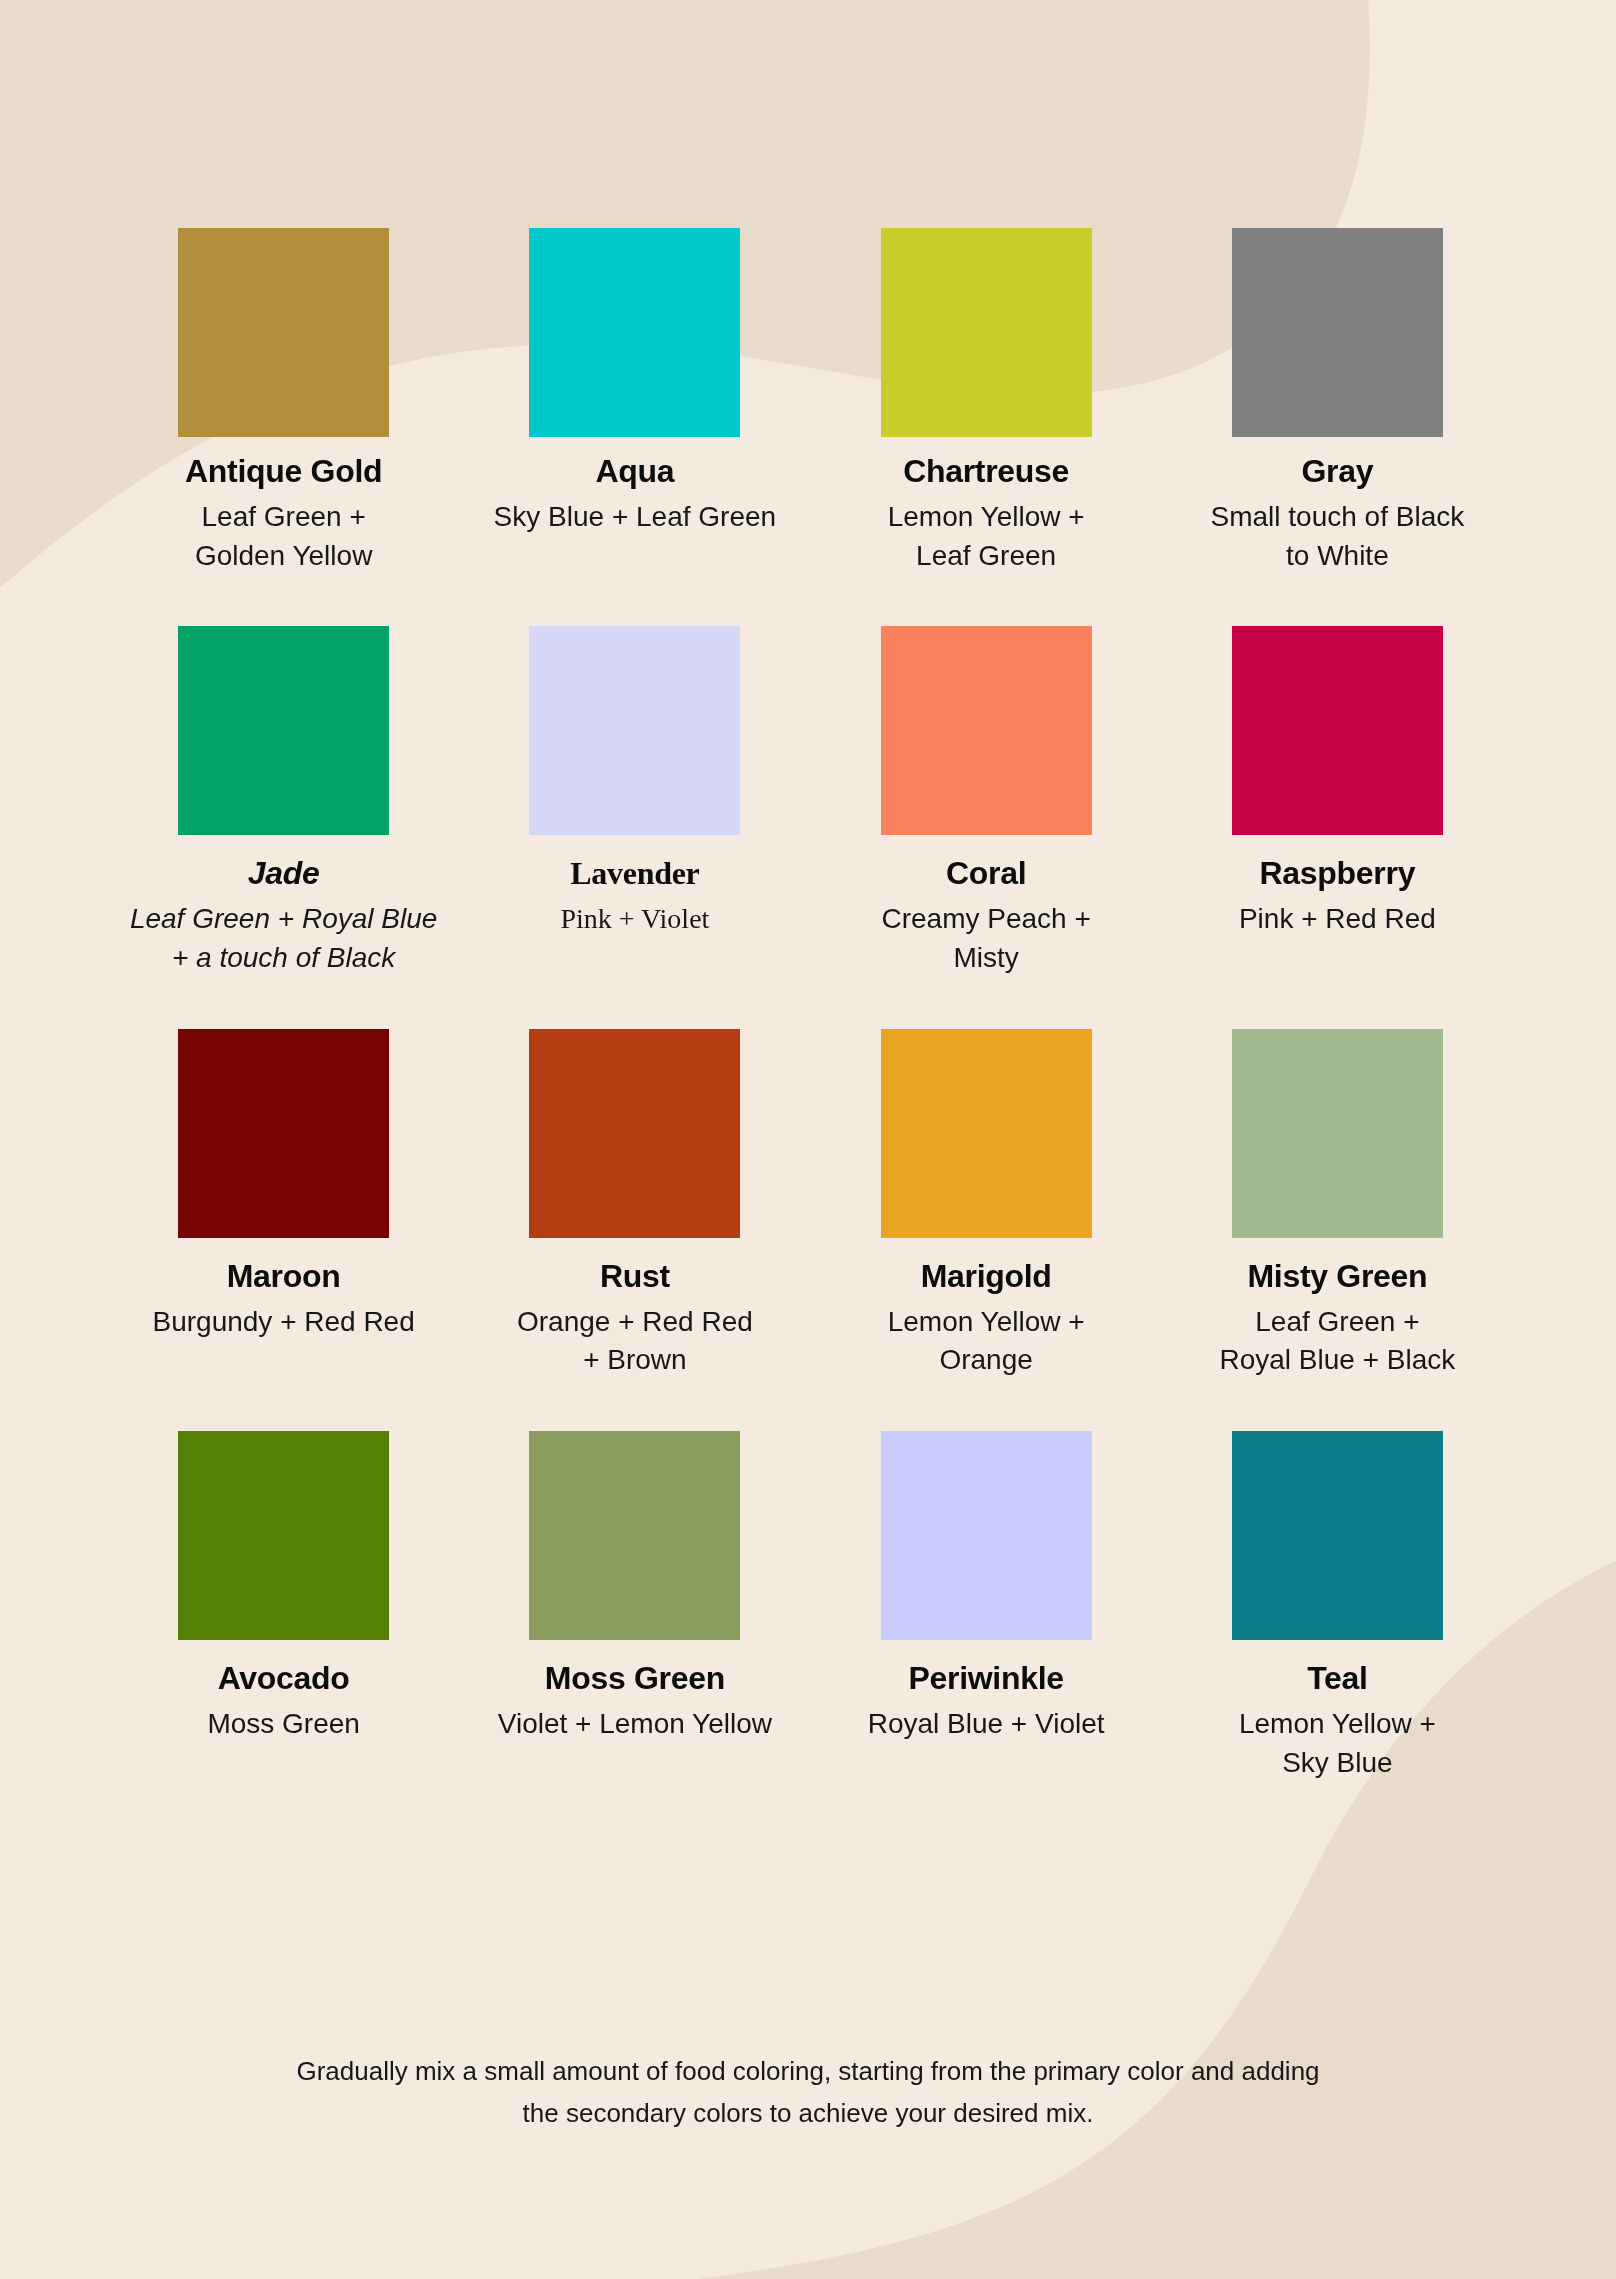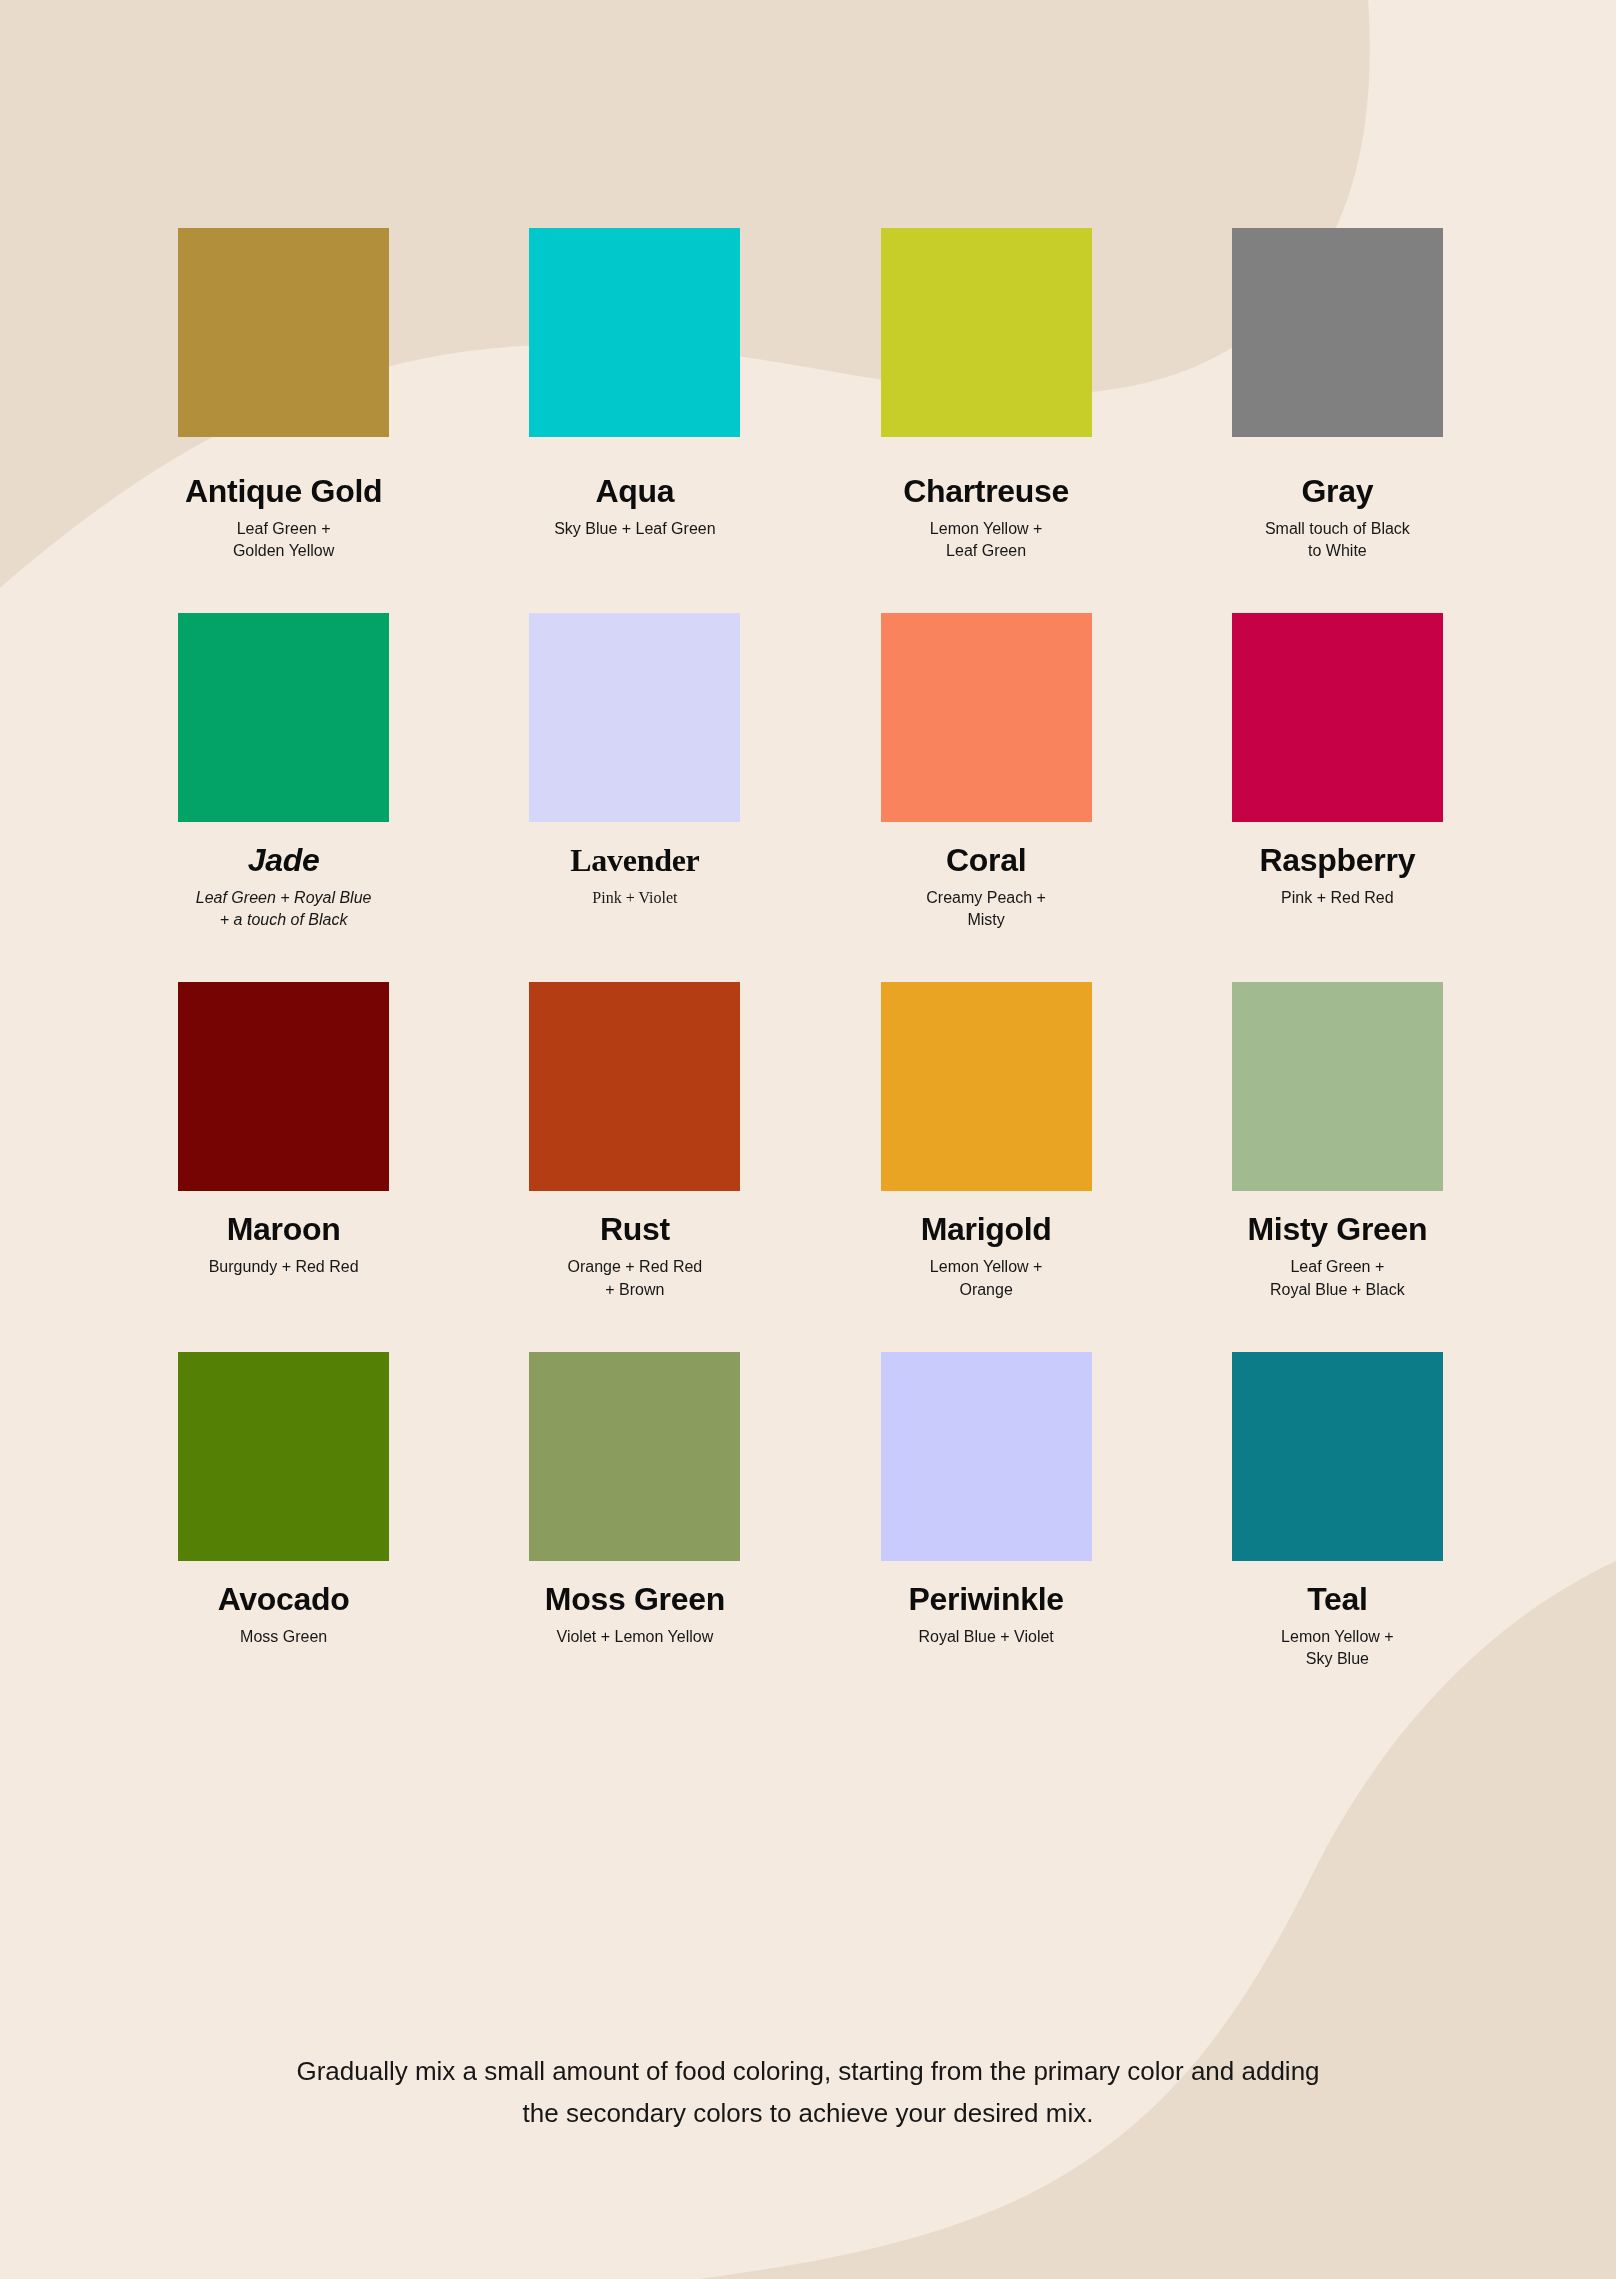--- a/index.html
+++ b/index.html
@@ -67,29 +67,29 @@
   .cname {
     font-weight:bold;
     font-size:32px;
     line-height:1.18;
     letter-spacing:-0.3px;
     color:#0d0d0d;
     margin-top:20px;
   }
 
   .cmix {
-    font-size:16px;
+    font-size:28px;
     line-height:1.38;
     color:#171717;
     margin-top:7.3px;
     white-space:pre-line;
   }
 
   
-  .row-1 .cname { margin-top:36px; }
+  .row-1 .cname { margin-top:16px; }
 
   .footer {
     position:absolute;
     left:0;
     right:0;
     top:2050px;
     text-align:center;
     font-size:26px;
     line-height:1.62;
     color:#171717;

